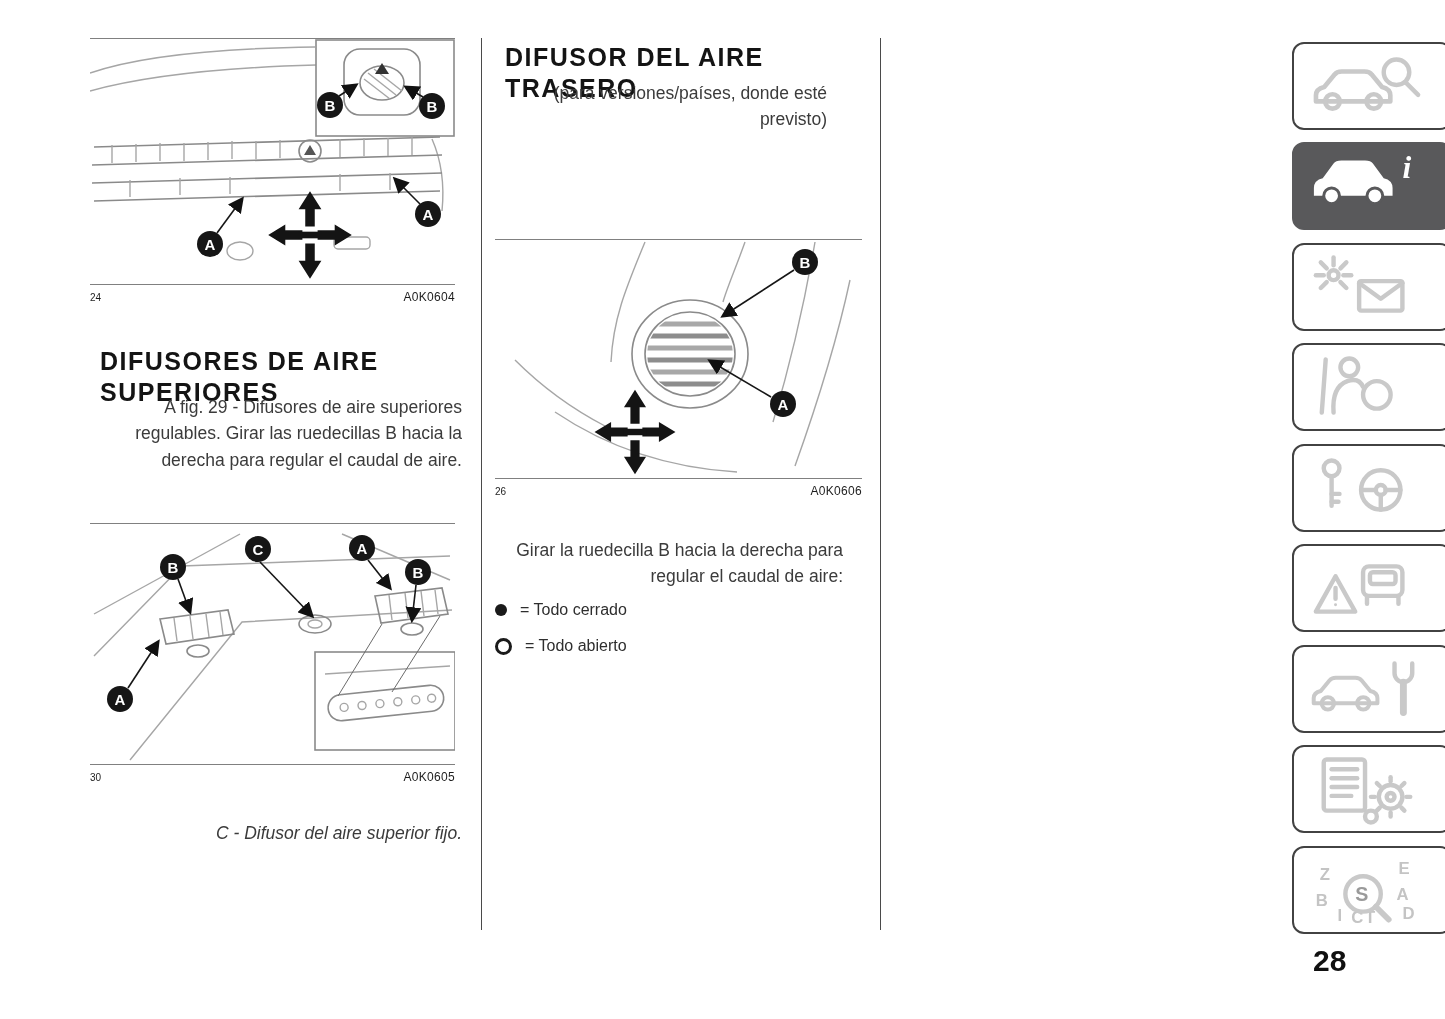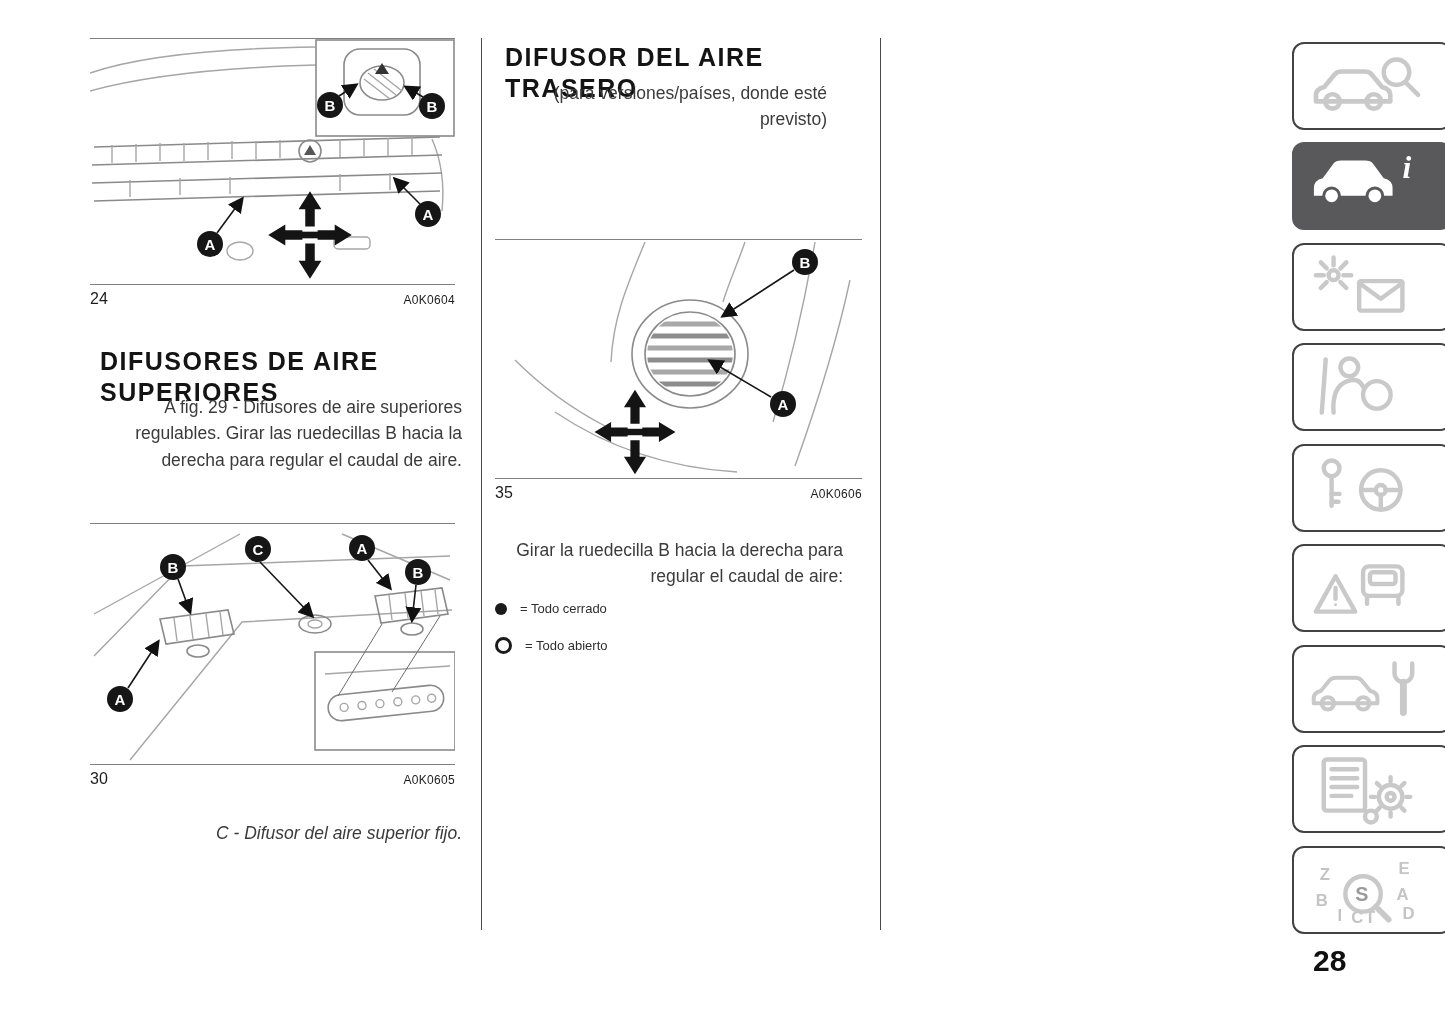--- a/index.html
+++ b/index.html
@@ -4,30 +4,30 @@
 <style>
   html,body{margin:0;padding:0;background:#fff;}
   .page{position:relative;width:1445px;height:1019px;background:#fff;overflow:hidden;
         font-family:"Liberation Sans",sans-serif;color:#3b3b3b;}
   .abs{position:absolute;}
   h2.sec{font-size:25px;font-weight:bold;letter-spacing:1.5px;color:#141414;line-height:1.22;margin:10px;}
   p.body{font-size:17.5px;line-height:1.5;margin:0;color:#3b3b3b;text-align:right;}
   .figure{position:absolute;border-top:1.5px solid #808080;}
   .figure svg{display:block;}
   .figcap{border-top:1.5px solid #808080;display:flex;justify-content:space-between;align-items:baseline;padding-top:5px;}
-  .fignum{font-size:16px;color:#1d1d1d;}
+  .fignum{font-size:10px;color:#1d1d1d;}
   .figcode{font-size:12px;font-weight:normal;color:#1d1d1d;letter-spacing:.3px;}
   .vrule{position:absolute;width:1px;background:#4a4a4a;}
   .callout circle{fill:#161616;}
   .callout text{fill:#fff;font-family:"Liberation Sans",sans-serif;font-size:15px;font-weight:bold;text-anchor:middle;}
   .ln{stroke:#a6a6a6;fill:none;stroke-width:1.4;}
   .ln2{stroke:#8a8a8a;fill:none;stroke-width:1.6;}
   .ldr{stroke:#161616;stroke-width:1.6;fill:none;}
   .corr{stroke:#6b6b6b;stroke-width:1;fill:none;}
-  .bullet{position:absolute;display:flex;align-items:center;font-size:13px;color:#2e2e2e;}
+  .bullet{position:absolute;display:flex;align-items:center;font-size:16px;color:#2e2e2e;}
   .dot{display:inline-block;border-radius:50%;margin-right:13px;}
   .dot.closed{background:#1a1a1a;width:12px;height:12px;}
   .dot.open{border:3px solid #1a1a1a;width:11px;height:11px;background:#fff;}
   .tab{position:absolute;left:1292px;width:160px;height:88px;background:#fff;
        border:2px solid #424242;border-radius:12px;display:flex;align-items:center;
        padding-left:14px;box-sizing:border-box;}
   .tab.active{background:#59595b;border-color:#59595b;}
   .tab svg{stroke:#c9c9c9;fill:none;stroke-width:4.5;stroke-linecap:round;stroke-linejoin:round;}
   .tab.active svg{stroke:#fff;}
   .idxl{fill:#c4c4c4;stroke:none;font-family:"Liberation Sans",sans-serif;font-weight:bold;font-size:17px;}
@@ -260,21 +260,21 @@
       <g class="callout" transform="translate(310,22)">
         <circle r="13"></circle>
           <text y="5.5">B</text>
       </g>
       <g class="callout" transform="translate(288,164)">
         <circle r="13"></circle>
           <text y="5.5">A</text>
       </g>
     </svg>
     <div class="figcap">
-      <span class="fignum">35</span>
+      <span class="fignum">26</span>
       <span class="figcode">A0K0606</span>
     </div>
   </div>
 
   <p class="body abs" style="left:495px;top:537px;width:348px;">Girar la ruedecilla B hacia la derecha para regular el caudal de aire:</p>
 
   <div class="bullet" style="left:495px;top:601px;">
     <span class="dot closed"></span>
     <span>= Todo cerrado</span>
   </div>

